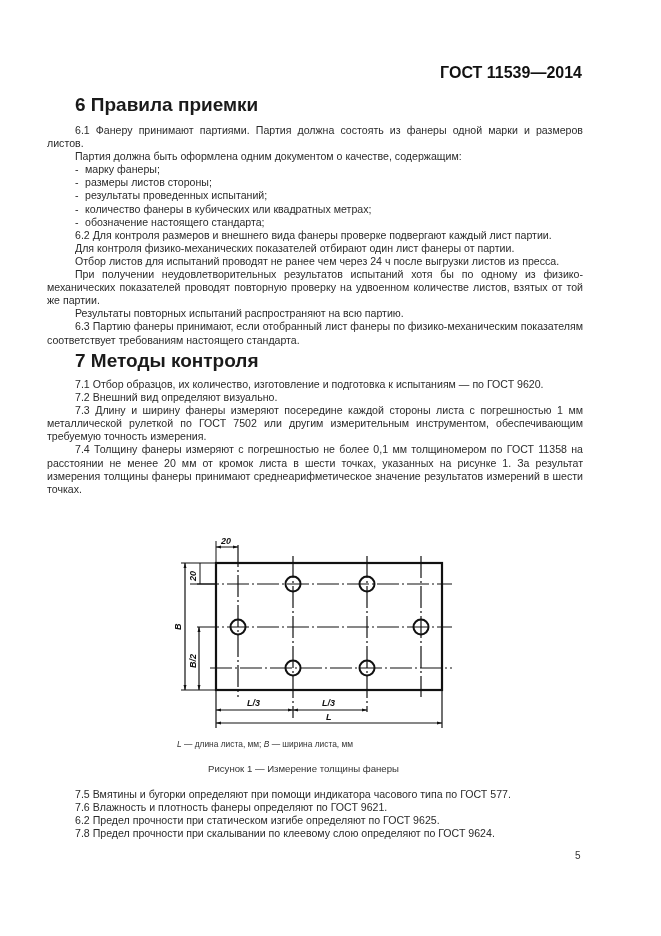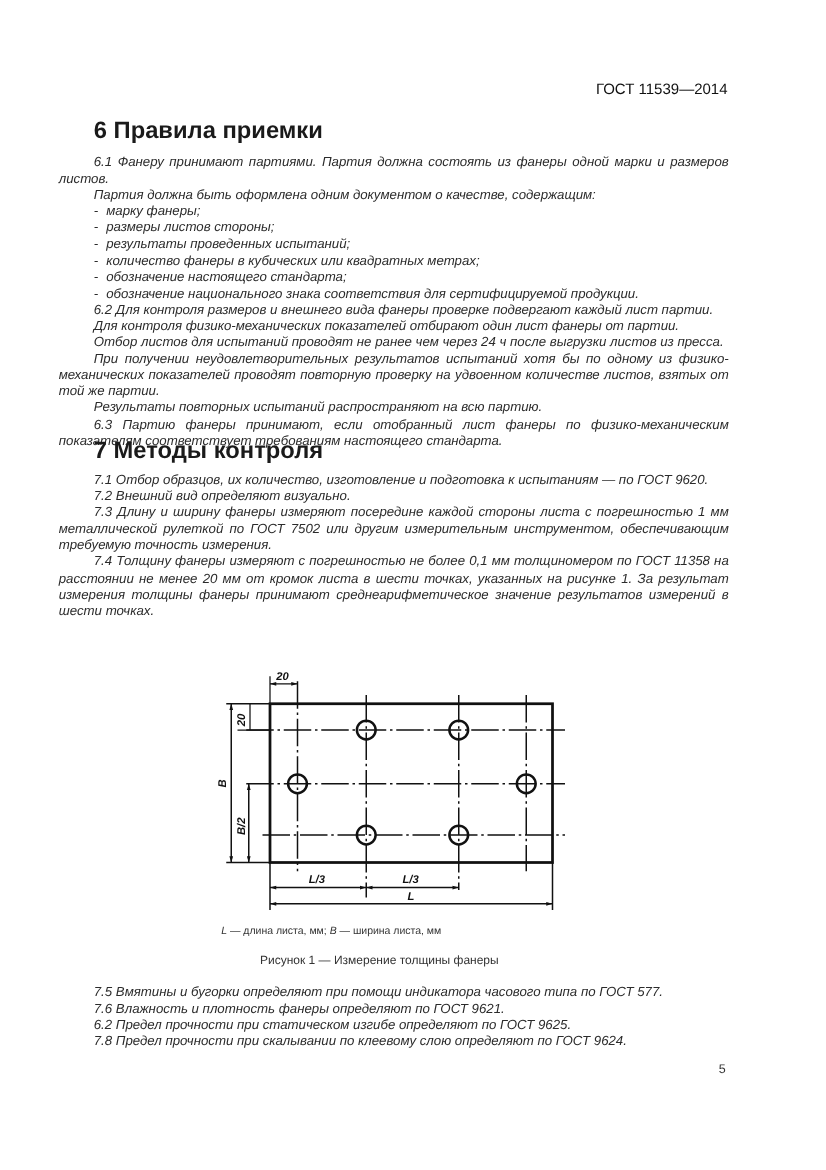--- a/index.html
+++ b/index.html
@@ -1,21 +1,21 @@
 <!DOCTYPE html>
 <html><head>
 <meta charset="utf-8">
 <style>
   html, body { margin: 0; padding: 0; background: #ffffff; }
   body { width: 661px; height: 936px; position: relative; overflow: hidden;
          font-family: "Liberation Sans", "DejaVu Sans", sans-serif; color: #2b2b2b; }
-  .doc-header { position: absolute; top: 64px; right: 79px; font-weight: normal; font-size: 12px; color: #111; }
+  .doc-header { position: absolute; top: 64px; right: 79px; font-weight: bold; font-size: 16px; color: #111; }
   .h { position: absolute; left: 75px; font-weight: bold; font-size: 19px; color: #1a1a1a; }
   .txt { position: absolute; left: 47px; width: 536px; font-size: 10.6px; line-height: 13.1px; text-align: justify; }
-  .txt p { margin: 0; font-style: italic; }
+  .txt p { margin: 0; }
   .ind { text-indent: 28px; }
   .li { padding-left: 28px; }
   .li .dash { display: inline-block; width: 10px; }
   .fig { position: absolute; left: 170px; top: 530px; }
   .legend { position: absolute; top: 739px; left: 0; width: 530px; text-align: center; font-size: 8.4px; color: #333; }
   .legend i { font-style: italic; }
   .caption { position: absolute; top: 763px; left: 0; width: 607px; text-align: center; font-size: 9.6px; color: #333; }
   .page-num { position: absolute; top: 850px; left: 575px; font-size: 10px; color: #333; }
 </style>
 </head>
@@ -27,21 +27,20 @@
 
 <div class="txt" style="top:124px">
   <p class="ind">6.1  Фанеру принимают партиями. Партия должна состоять из фанеры одной марки и размеров листов.</p>
   <p class="ind">Партия должна быть оформлена одним документом о качестве, содержащим:</p>
   <div>
     <p class="li"><span class="dash">-</span><span>марку фанеры;</span></p>
     <p class="li"><span class="dash">-</span><span>размеры листов стороны;</span></p>
     <p class="li"><span class="dash">-</span><span>результаты проведенных испытаний;</span></p>
     <p class="li"><span class="dash">-</span><span>количество фанеры в кубических или квадратных метрах;</span></p>
     <p class="li"><span class="dash">-</span><span>обозначение настоящего стандарта;</span></p>
-    <p class="li"><span class="dash">-</span><span>обозначение национального знака соответствия для сертифицируемой продукции.</span></p>
   </div>
   <p class="ind">6.2  Для контроля размеров и внешнего вида фанеры проверке подвергают каждый лист партии.</p>
   <p class="ind">Для контроля физико-механических показателей отбирают один лист фанеры от партии.</p>
   <p class="ind">Отбор листов для испытаний проводят не ранее чем через 24 ч после выгрузки листов из пресса.</p>
   <p class="ind">При получении неудовлетворительных результатов испытаний хотя бы по одному из физико-механических показателей проводят повторную проверку на удвоенном количестве листов, взятых от той же партии.</p>
   <p class="ind">Результаты повторных испытаний распространяют на всю партию.</p>
   <p class="ind">6.3  Партию фанеры принимают, если отобранный лист фанеры по физико-механическим показателям соответствует требованиям настоящего стандарта.</p>
 </div>
 
 <div class="h" style="top:350px">7  Методы контроля</div>

